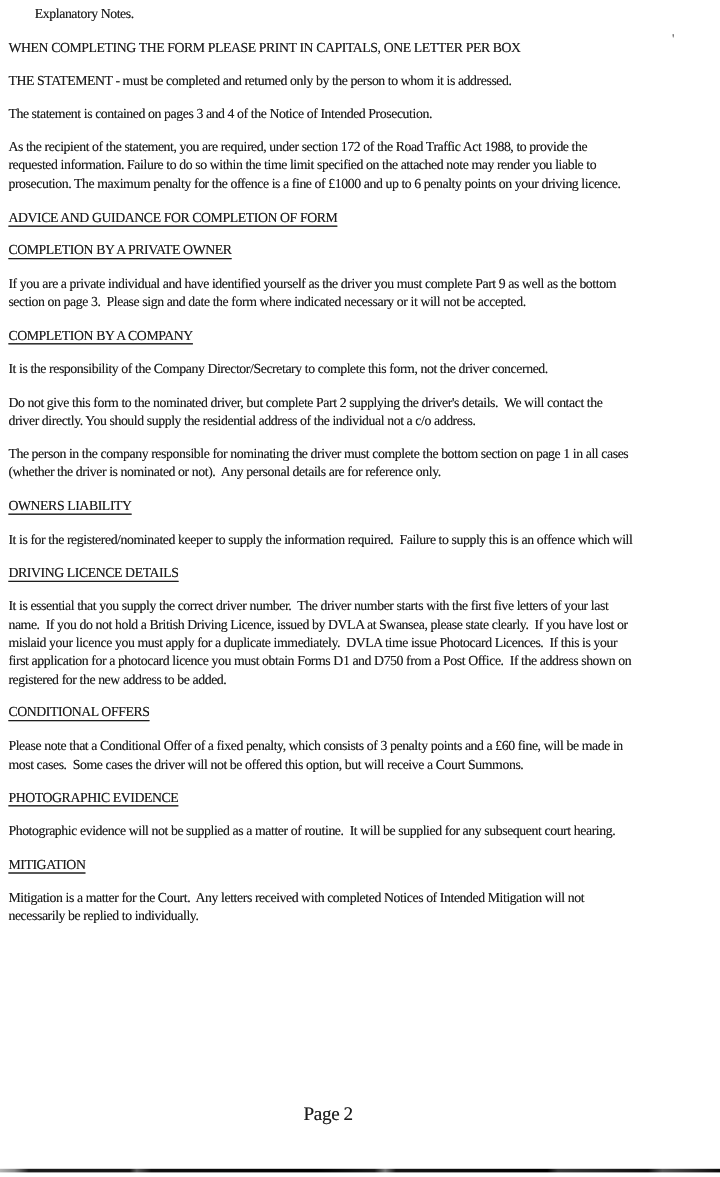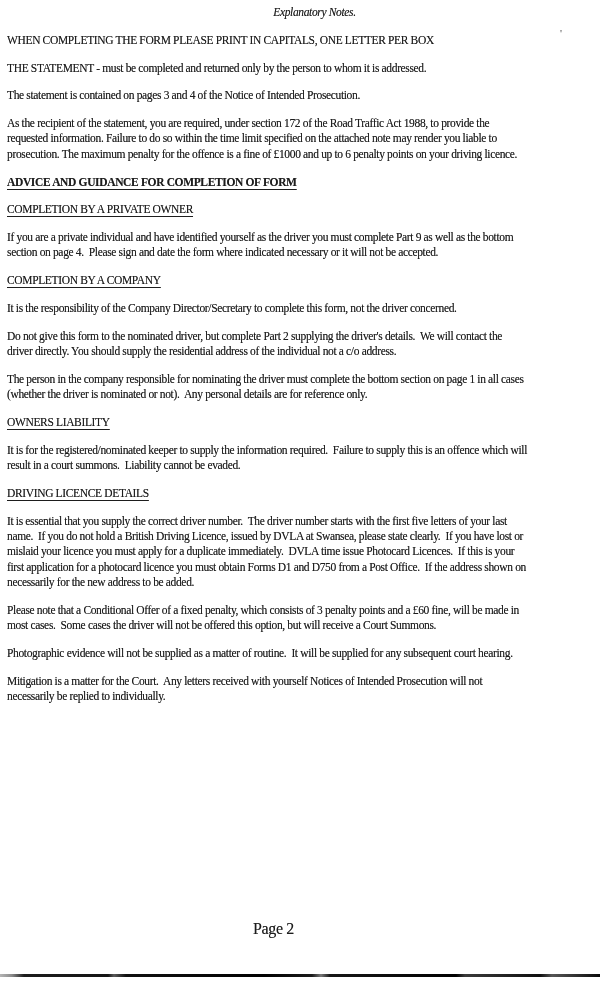--- a/index.html
+++ b/index.html
@@ -15,34 +15,33 @@
     top: 0; left: 0;
     width: 600px;
     padding: 5px 0 0 7px;
     box-sizing: border-box;
     font-size: 11.5px;
     line-height: 15.3px;
     letter-spacing: -0.35px;
     text-shadow: 0 0 0.5px rgba(25,25,25,0.55);
   }
   .title {
-    text-align: center;
+    text-align: left;
     margin: 0 0 12.5px 22px;
     white-space: pre;
-    font-style: italic;
   }
   .para, .hd { margin: 0 0 12.5px 0; }
   .ln { white-space: pre; display: block; }
   .hd {
     text-decoration: underline;
     text-decoration-thickness: 1px;
     text-underline-offset: 2.5px;
     white-space: pre;
   }
-  .hd.bold { font-weight: bold; }
+  .hd.bold { font-weight: normal; }
   .stray-mark {
     position: absolute;
     top: 27px; left: 560px;
     font-size: 11px; color: #444;
     text-shadow: none;
   }
   .footer {
     position: absolute;
     top: 920px; left: 253px;
     font-size: 16px;
@@ -80,62 +79,64 @@
     <span class="ln">As the recipient of the statement, you are required, under section 172 of the Road Traffic Act 1988, to provide the</span>
     <span class="ln">requested information. Failure to do so within the time limit specified on the attached note may render you liable to</span>
     <span class="ln">prosecution. The maximum penalty for the offence is a fine of £1000 and up to 6 penalty points on your driving licence.</span>
   </div>
 
   <div class="hd bold">ADVICE AND GUIDANCE FOR COMPLETION OF FORM</div>
 
   <div class="hd">COMPLETION BY A PRIVATE OWNER</div>
   <div class="para">
     <span class="ln">If you are a private individual and have identified yourself as the driver you must complete Part 9 as well as the bottom</span>
-    <span class="ln">section on page 4.  Please sign and date the form where indicated necessary or it will not be accepted.</span>
+    <span class="ln">section on page 3.  Please sign and date the form where indicated necessary or it will not be accepted.</span>
   </div>
 
   <div class="hd">COMPLETION BY A COMPANY</div>
   <div class="para">
     <span class="ln">It is the responsibility of the Company Director/Secretary to complete this form, not the driver concerned.</span>
   </div>
   <div class="para">
     <span class="ln">Do not give this form to the nominated driver, but complete Part 2 supplying the driver's details.  We will contact the</span>
     <span class="ln">driver directly. You should supply the residential address of the individual not a c/o address.</span>
   </div>
   <div class="para">
     <span class="ln">The person in the company responsible for nominating the driver must complete the bottom section on page 1 in all cases</span>
     <span class="ln">(whether the driver is nominated or not).  Any personal details are for reference only.</span>
   </div>
 
   <div class="hd">OWNERS LIABILITY</div>
   <div class="para">
     <span class="ln">It is for the registered/nominated keeper to supply the information required.  Failure to supply this is an offence which will</span>
-    <span class="ln">result in a court summons.  Liability cannot be evaded.</span>
   </div>
 
   <div class="hd">DRIVING LICENCE DETAILS</div>
   <div class="para">
     <span class="ln">It is essential that you supply the correct driver number.  The driver number starts with the first five letters of your last</span>
     <span class="ln">name.  If you do not hold a British Driving Licence, issued by DVLA at Swansea, please state clearly.  If you have lost or</span>
     <span class="ln">mislaid your licence you must apply for a duplicate immediately.  DVLA time issue Photocard Licences.  If this is your</span>
     <span class="ln">first application for a photocard licence you must obtain Forms D1 and D750 from a Post Office.  If the address shown on</span>
-    <span class="ln">necessarily for the new address to be added.</span>
+    <span class="ln">registered for the new address to be added.</span>
   </div>
 
+  <div class="hd">CONDITIONAL OFFERS</div>
   <div class="para">
     <span class="ln">Please note that a Conditional Offer of a fixed penalty, which consists of 3 penalty points and a £60 fine, will be made in</span>
     <span class="ln">most cases.  Some cases the driver will not be offered this option, but will receive a Court Summons.</span>
   </div>
 
+  <div class="hd">PHOTOGRAPHIC EVIDENCE</div>
   <div class="para">
     <span class="ln">Photographic evidence will not be supplied as a matter of routine.  It will be supplied for any subsequent court hearing.</span>
   </div>
 
+  <div class="hd">MITIGATION</div>
   <div class="para">
-    <span class="ln">Mitigation is a matter for the Court.  Any letters received with yourself Notices of Intended Prosecution will not</span>
+    <span class="ln">Mitigation is a matter for the Court.  Any letters received with completed Notices of Intended Mitigation will not</span>
     <span class="ln">necessarily be replied to individually.</span>
   </div>
 
 </div>
 
 <span class="stray-mark">'</span>
 
 <div class="footer">Page 2</div>
 
 <div class="scan-bar"></div>

